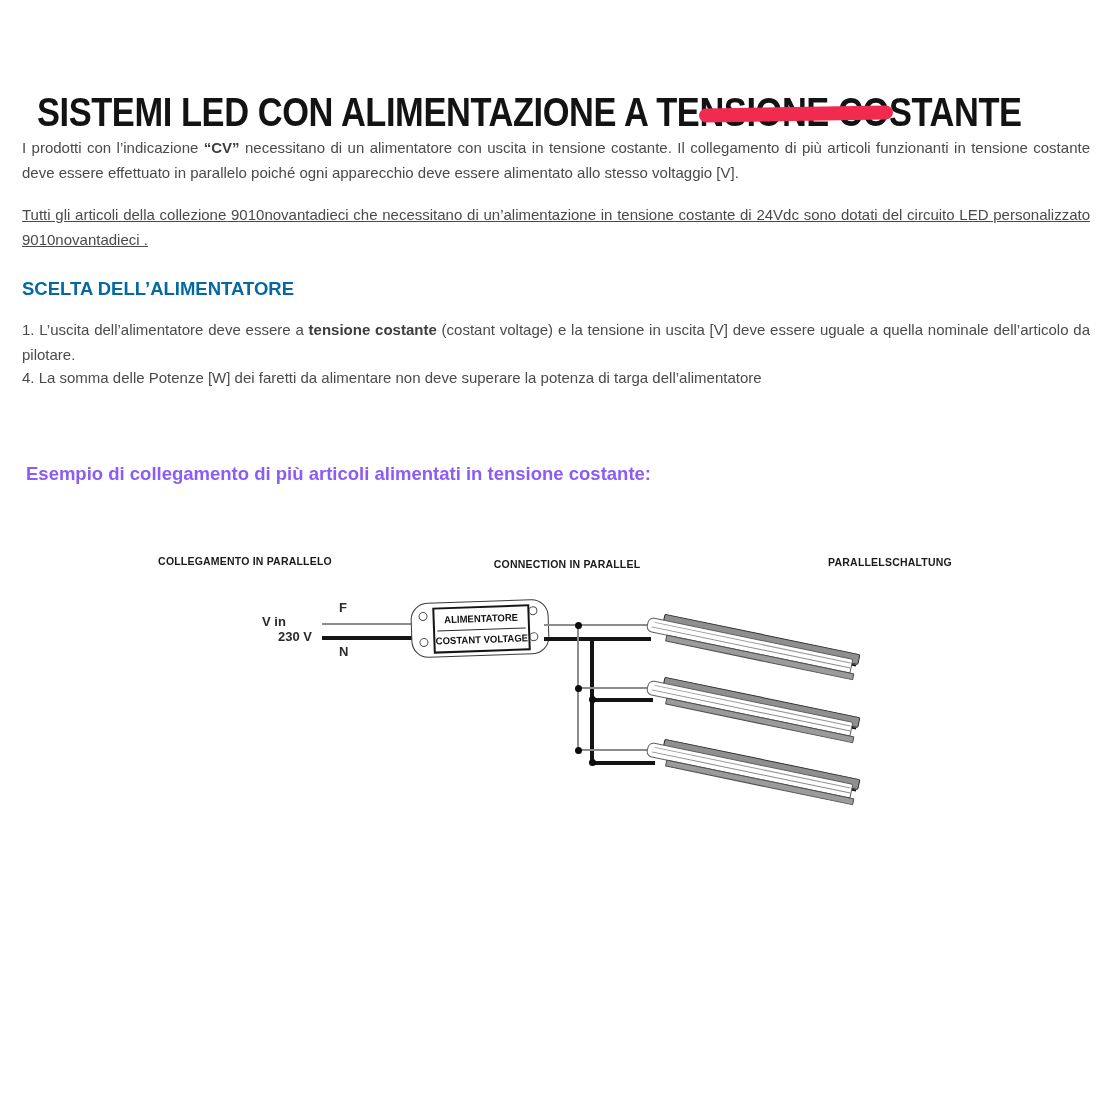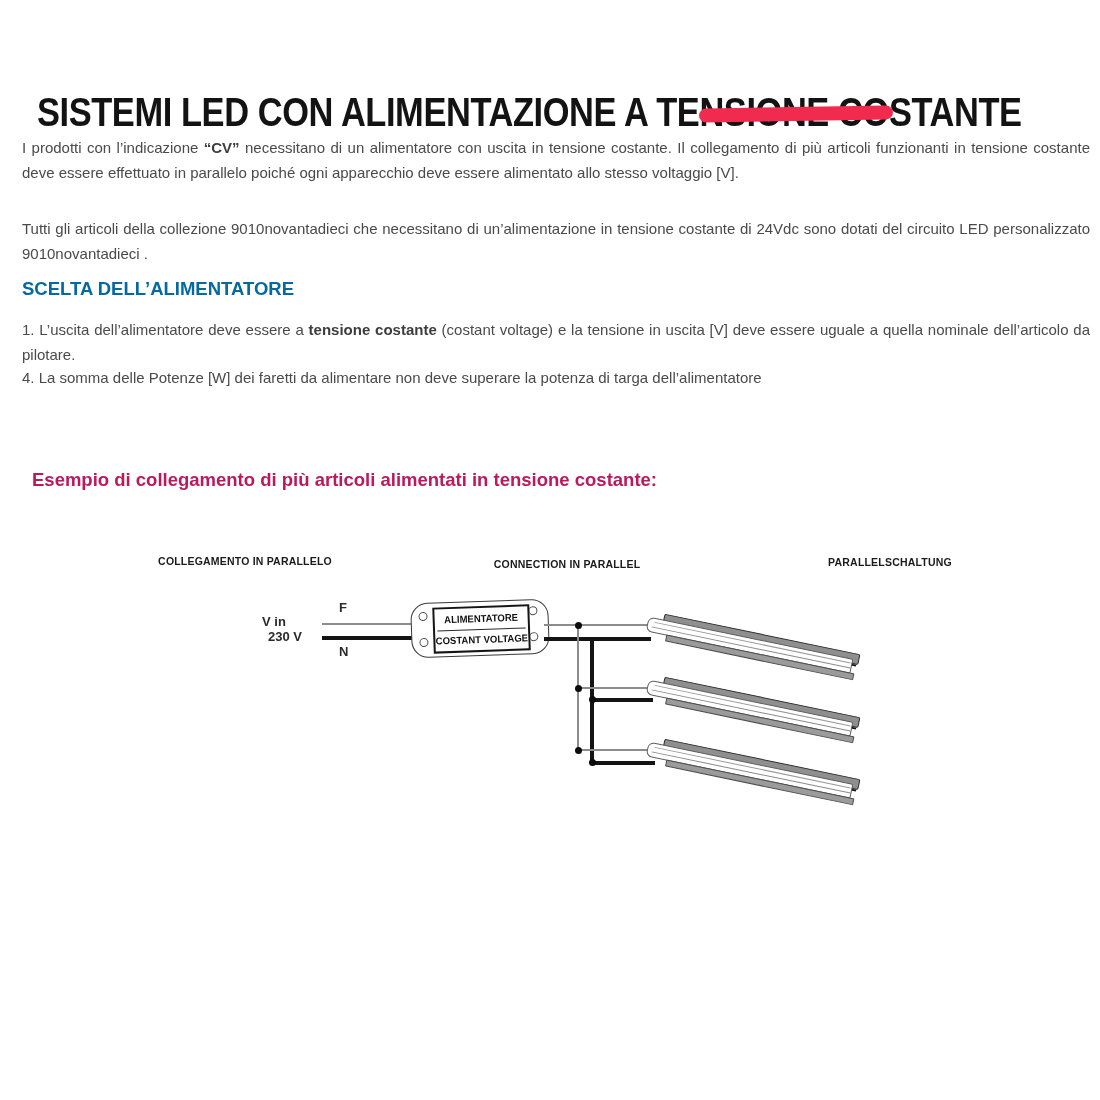--- a/index.html
+++ b/index.html
@@ -11,38 +11,38 @@
   .title{left:37px;top:62px;white-space:nowrap;font-size:41px;font-weight:bold;color:#131313;
          transform:scaleX(0.84);transform-origin:left top;letter-spacing:-0.5px;}
   .red-underline{left:699px;top:107px;width:194px;height:14px;background:#f12b50;
          border-radius:9px;transform:rotate(-1deg);}
 
   
   .body{left:22px;width:1068px;font-size:15px;line-height:24.5px;color:#4a4a4a;
         text-align:justify;margin:0;}
   .body b{color:#3d3d3d;}
   .p1{top:136px;}
-  .p2{top:217px;}
+  .p2{top:203px;text-decoration:underline;}
   .h2{left:22px;top:278px;font-size:18.5px;font-weight:bold;color:#0369a1;margin:0;letter-spacing:0;}
   .li1{top:318px;}
   .li2{top:366px;}
-  .h3{left:22px;top:459px;font-size:18.5px;font-weight:bold;color:#be185d;margin:10px;}
+  .h3{left:22px;top:459px;font-size:18.5px;font-weight:bold;color:#8b5cf6;margin:4px;}
 
   
   .caption{font-size:10.5px;font-weight:bold;color:#1a1a1a;letter-spacing:0.2px;white-space:nowrap;
            transform:translateX(-50%);}
   .cap-it{left:245px;top:555px;}
   .cap-en{left:567px;top:558px;}
   .cap-de{left:890px;top:556px;}
 
   
   .wlabel{font-size:13px;font-weight:bold;color:#2a2a2a;white-space:nowrap;}
   .lab-f{left:339px;top:600px;}
   .lab-vin{left:262px;top:614px;width:50px;text-align:left;}
-  .lab-230{left:258px;top:629px;width:54px;text-align:center;}
+  .lab-230{left:258px;top:629px;width:54px;text-align:right;}
   .lab-n{left:339px;top:644px;}
 
   
   .wire{background:#8c8c8c;}
   .wire.thick{background:#141414;}
   .w-in-thin {left:322px;top:623px;width:92px;height:2px;}
   .w-in-thick{left:322px;top:636px;width:94px;height:4px;}
   .w-out-thin {left:544px;top:624px;width:105px;height:2px;}
   .w-out-thick{left:544px;top:637px;width:107px;height:4px;}
   .w-bus-thin {left:577px;top:624px;width:2px;height:127px;}

